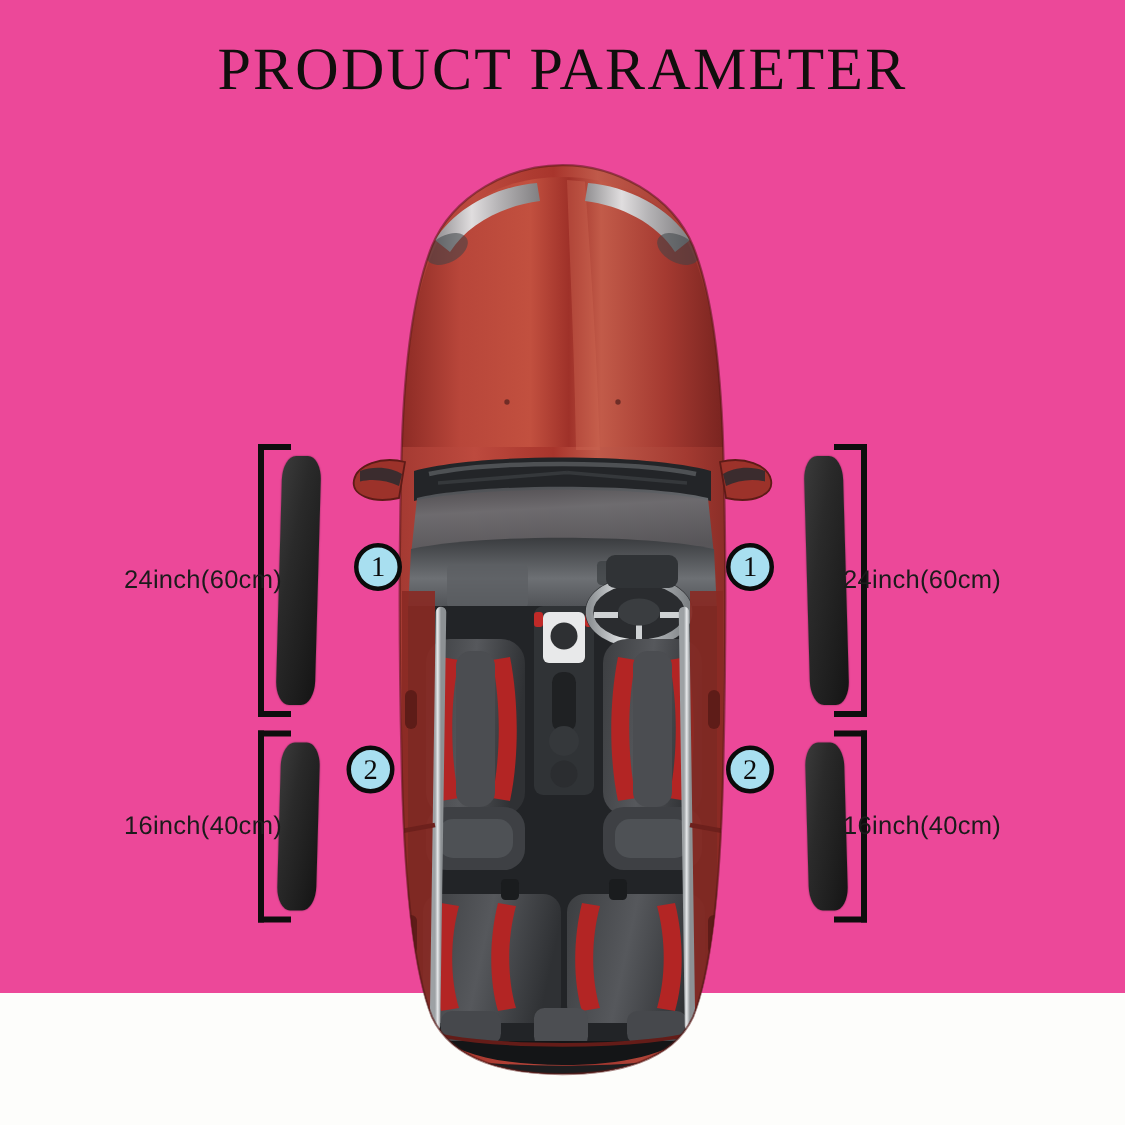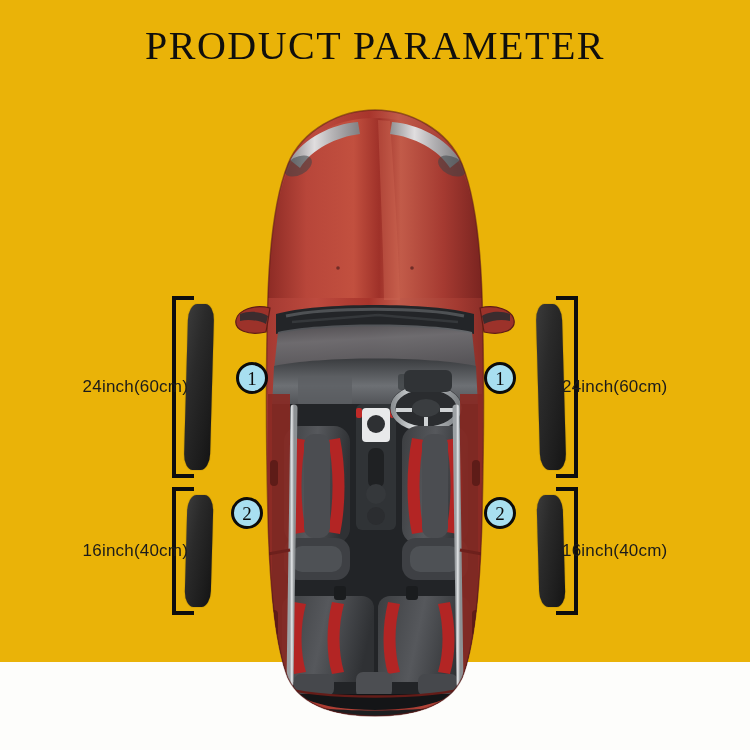--- a/index.html
+++ b/index.html
@@ -10,21 +10,21 @@
     width: 750px;
     height: 750px;
     background: #fdfdfb;
     font-family: "Liberation Sans", sans-serif;
     overflow: hidden;
   }
   #stage {
     position: relative;
     width: 750px;
     height: 662px;
-    background: #eab308;
+    background: #ec4899;
   }
 
   
   #page-title {
     position: absolute;
     top: 22px;
     left: 0;
     width: 750px;
     text-align: center;
     font-family: "Liberation Serif", serif;

